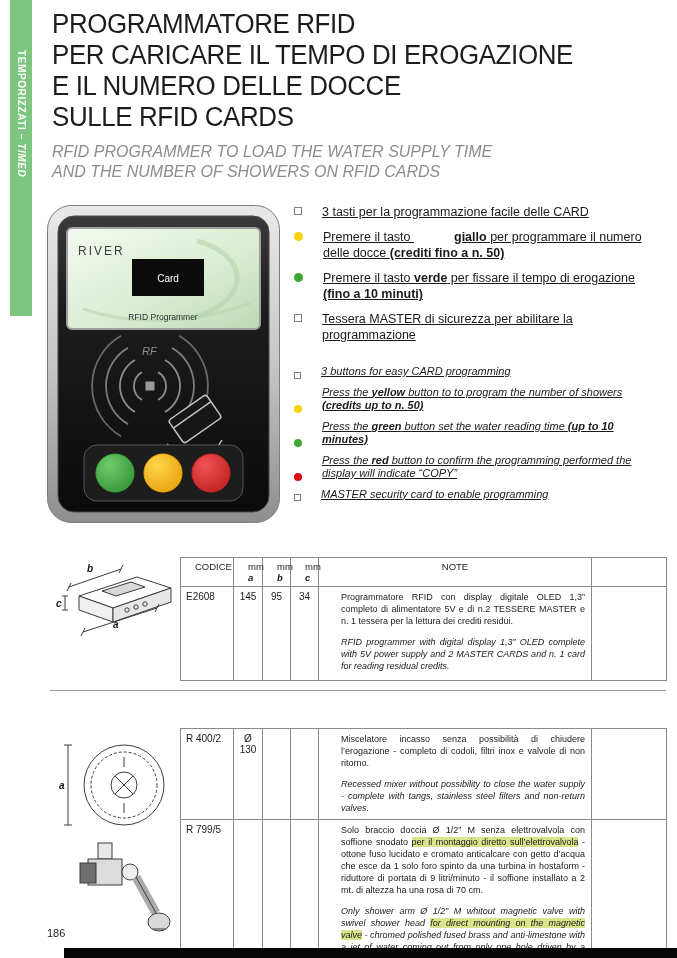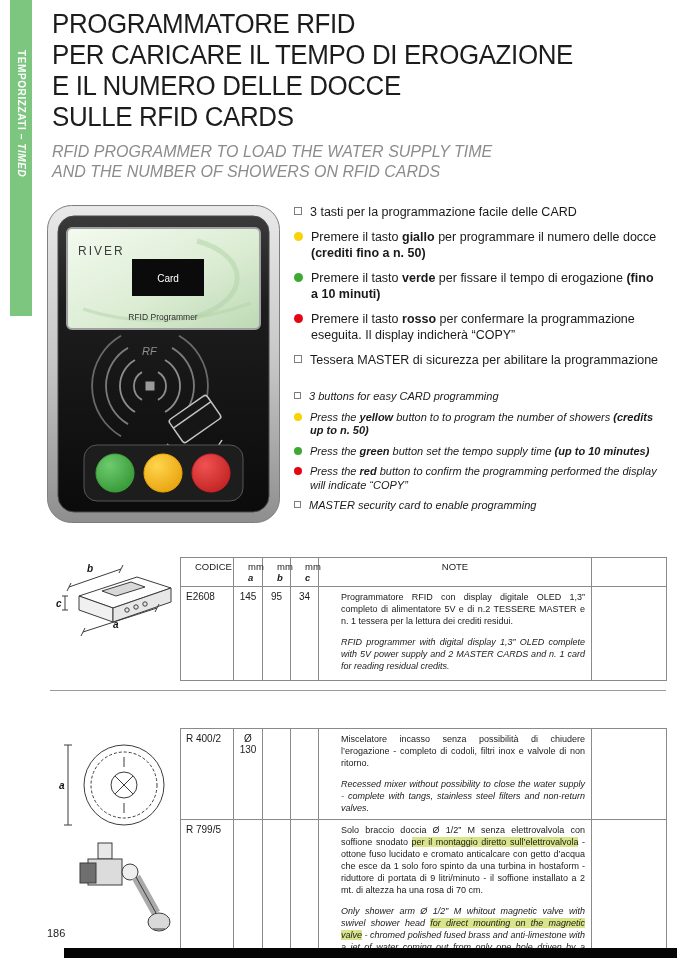--- a/index.html
+++ b/index.html
@@ -15,26 +15,26 @@
   
   .title { position:absolute; left:52px; top:9px; font-size:27px; line-height:31px; letter-spacing:-0.4px; color:#1c1c1c; transform:scaleX(0.96); transform-origin:left top; }
   .subtitle { position:absolute; left:52px; top:141px; font-size:16.5px; line-height:20px; font-style:italic; color:#8c8c8c; transform:scaleX(0.97); transform-origin:left top; }
 
   
   .device-wrap { position:absolute; left:45px; top:203px; width:237px; height:322px; }
   .device-wrap svg { width:100%; height:100%; display:block; }
 
   
   .features { position:absolute; left:294px; top:204px; width:368px; }
-  .feat { display:flex; gap:8px; margin-bottom:9px; font-size:12.5px; line-height:16px; }
+  .feat { display:flex; gap:20px; margin-bottom:9px; font-size:12.5px; line-height:16px;text-decoration:underline; }
   .feat .marker { flex:0 0 auto; margin-top:3px; }
   .marker.square { width:8px; height:8px; border:1px solid #7d7d7d; background:#fff; }
   .marker.dot { width:9px; height:9px; border-radius:50%; }
   .features-en { margin-top:22px; font-style:italic; }
-  .features-en .feat { font-size:11px; line-height:13.5px; margin-bottom:7px; }
+  .features-en .feat { font-size:11px; line-height:13.5px; margin-bottom:7px;align-items:flex-end; }
   .features-en .marker { margin-top:2px; }
   .features-en .marker.square { width:7px; height:7px; }
   .features-en .marker.dot { width:8px; height:8px; }
 
   
   .spec-table { position:absolute; left:180px; width:486px; border-collapse:collapse; table-layout:fixed; }
   #table1 { top:557px; }
   #table2 { top:728px;border-radius:11px; }
   .spec-table th, .spec-table td { border:1px solid #8a8a8a; vertical-align:top; }
   .spec-table th { font-weight:normal; font-size:9.5px; text-align:center; height:18px; padding:3px 14px; }
@@ -150,47 +150,43 @@
   </div>
 
   <div class="features">
     <div class="features-it">
       <div class="feat">
         <span class="marker square"></span>
         <span><span>3 tasti per la programmazione facile delle CARD</span></span>
       </div>
       <div class="feat">
         <span class="marker dot" style="background-color: rgb(247, 211, 8);"></span>
-        <span><span>Premere il tasto </span><span style="font-weight: bold;">giallo</span><span> per programmare  il numero delle docce </span><span style="font-weight: bold;">(crediti fino a n. 50)</span></span>
+        <span><span>Premere il tasto </span><span style="font-weight: bold; margin-left: 40px;">giallo</span><span> per programmare  il numero delle docce </span><span style="font-weight: bold;">(crediti fino a n. 50)</span></span>
       </div>
       <div class="feat">
         <span class="marker dot" style="background-color: rgb(61, 168, 50);"></span>
         <span><span>Premere il tasto </span><span style="font-weight: bold;">verde</span><span> per fissare il tempo di erogazione </span><span style="font-weight: bold;">(fino a 10 minuti)</span></span>
       </div>
       <div class="feat">
-        <span class="marker dot" style="background-color: rgb(227, 6, 19);"></span>
-        <span><span>Premere il tasto </span><span style="font-weight: bold;">rosso</span><span> per confermare la programmazione eseguita. Il display indicherà “COPY”</span></span>
-      </div>
-      <div class="feat">
         <span class="marker square"></span>
         <span><span>Tessera MASTER di sicurezza per abilitare la programmazione</span></span>
       </div>
     </div>
     <div class="features-en">
       <div class="feat">
         <span class="marker square"></span>
         <span><span>3 buttons for easy CARD programming</span></span>
       </div>
       <div class="feat">
         <span class="marker dot" style="background-color: rgb(247, 211, 8);"></span>
         <span><span>Press the </span><span style="font-weight: bold;">yellow</span><span> button to to program the number of showers </span><span style="font-weight: bold;">(credits up to n. 50)</span></span>
       </div>
       <div class="feat">
         <span class="marker dot" style="background-color: rgb(61, 168, 50);"></span>
-        <span><span>Press the </span><span style="font-weight: bold;">green</span><span> button set the tempo supply time </span><span style="font-weight: bold;">(up to 10 minutes)</span></span>
+        <span><span>Press the </span><span style="font-weight: bold;">green</span><span> button set the water reading time </span><span style="font-weight: bold;">(up to 10 minutes)</span></span>
       </div>
       <div class="feat">
         <span class="marker dot" style="background-color: rgb(227, 6, 19);"></span>
         <span><span>Press the </span><span style="font-weight: bold;">red</span><span> button to confirm the programming performed the display will indicate “COPY”</span></span>
       </div>
       <div class="feat">
         <span class="marker square"></span>
         <span><span>MASTER security card to enable programming</span></span>
       </div>
     </div>

